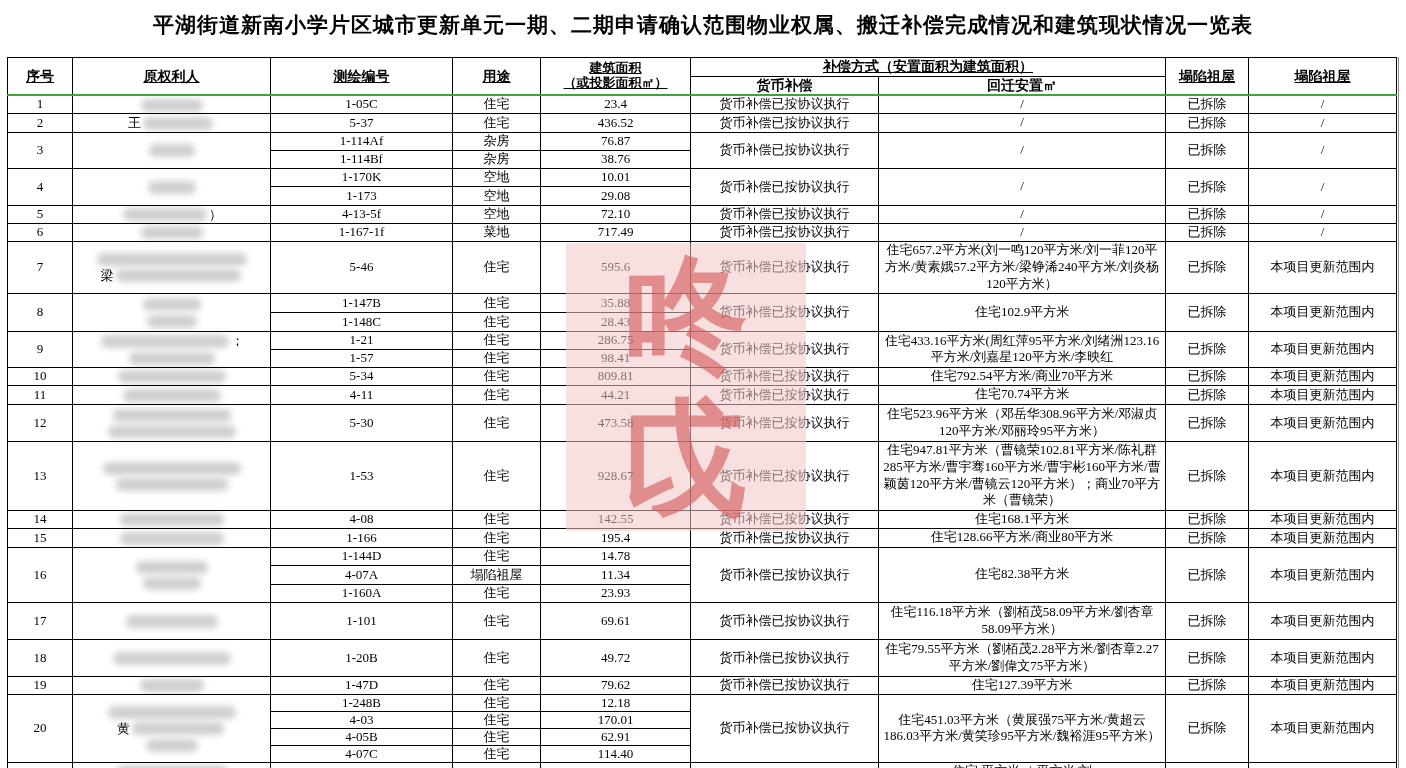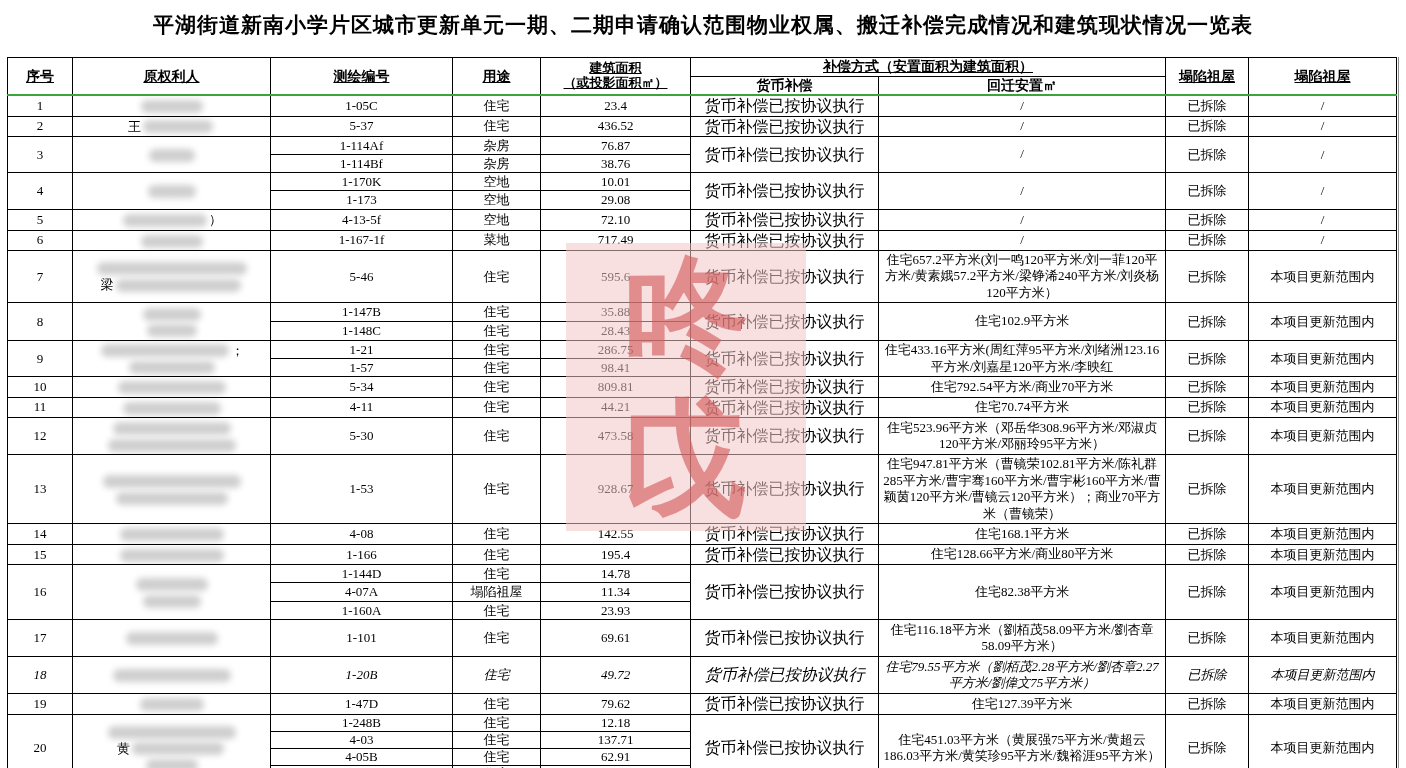--- a/index.html
+++ b/index.html
@@ -12,21 +12,21 @@
          font-size:21px;font-weight:bold;letter-spacing:1px;}
   .tablewrap{position:absolute;left:7px;top:57px;}
   table{border-collapse:collapse;table-layout:fixed;width:1389px;}
   td,th{border:1px solid #000;padding:0 2px;text-align:center;vertical-align:middle;
         font-size:13px;line-height:1.22;overflow:hidden;}
   th{font-weight:bold;font-size:14px;white-space:pre-line;}
   th.small{font-size:13px;line-height:1.15;}
   thead tr.h1{height:19px;text-decoration:underline;} thead tr.h2{height:17px;}
   tbody tr:first-child td{border-top:2px solid var(--green);}
   td.c-rel{font-size:13px;line-height:1.28;padding:0 4px;}
-  td.c-mon{font-size:16px;}
+  td.c-mon{font-size:13px;}
   .owner-line{line-height:16px;white-space:nowrap;}
   .blob{display:inline-block;height:13px;background:#cfcfcf;border-radius:6px;
         filter:blur(3px);vertical-align:middle;margin:1px 2px;}
   .vischar{font-size:13px;vertical-align:middle;}
   .clipbox{height:8px;overflow:hidden;line-height:15px;}
   #stamp{position:absolute;left:566px;top:243px;width:240px;height:288px;
          background:var(--stamp-fill);z-index:4;pointer-events:none;
          display:flex;flex-direction:column;align-items:center;justify-content:space-around;}
   #stamp span{font-family:"DejaVu Sans","Liberation Sans",sans-serif;
               font-size:126px;line-height:1;font-weight:bold;color:var(--stamp-glyph);}
@@ -319,21 +319,21 @@
             <div class="owner-line"><span class="blob" style="width: 92px;"></span></div>
           </td>
           <td class="c-code">1-101</td>
           <td class="c-use">住宅</td>
           <td class="c-area">69.61</td>
           <td class="c-mon">货币补偿已按协议执行</td>
           <td class="c-rel">住宅116.18平方米（劉栢茂58.09平方米/劉杏章58.09平方米）</td>
           <td class="c-status">已拆除</td>
           <td class="c-loc">本项目更新范围内</td>
         </tr>
-        <tr style="height: 37px; font-style: italic;">
+        <tr style="height: 37px;">
           <td class="c-seq">18</td>
           <td class="c-owner">
             <div class="owner-line"><span class="blob" style="width: 118px;"></span></div>
           </td>
           <td class="c-code">1-20B</td>
           <td class="c-use">住宅</td>
           <td class="c-area">49.72</td>
           <td class="c-mon">货币补偿已按协议执行</td>
           <td class="c-rel">住宅79.55平方米（劉栢茂2.28平方米/劉杏章2.27平方米/劉偉文75平方米）</td>
           <td class="c-status">已拆除</td>
@@ -363,21 +363,21 @@
           <td class="c-use">住宅</td>
           <td class="c-area">12.18</td>
           <td class="c-mon" rowspan="4">货币补偿已按协议执行</td>
           <td class="c-rel" rowspan="4">住宅451.03平方米（黄展强75平方米/黄超云186.03平方米/黄笑珍95平方米/魏裕涯95平方米）</td>
           <td class="c-status" rowspan="4">已拆除</td>
           <td class="c-loc" rowspan="4">本项目更新范围内</td>
         </tr>
         <tr style="height: 17px;">
           <td class="c-code">4-03</td>
           <td class="c-use">住宅</td>
-          <td class="c-area">137.71</td>
+          <td class="c-area">170.01</td>
         </tr>
         <tr style="height: 17px;">
           <td class="c-code">4-05B</td>
           <td class="c-use">住宅</td>
           <td class="c-area">62.91</td>
         </tr>
         <tr style="height: 17px;">
           <td class="c-code">4-07C</td>
           <td class="c-use">住宅</td>
           <td class="c-area">114.40</td>

